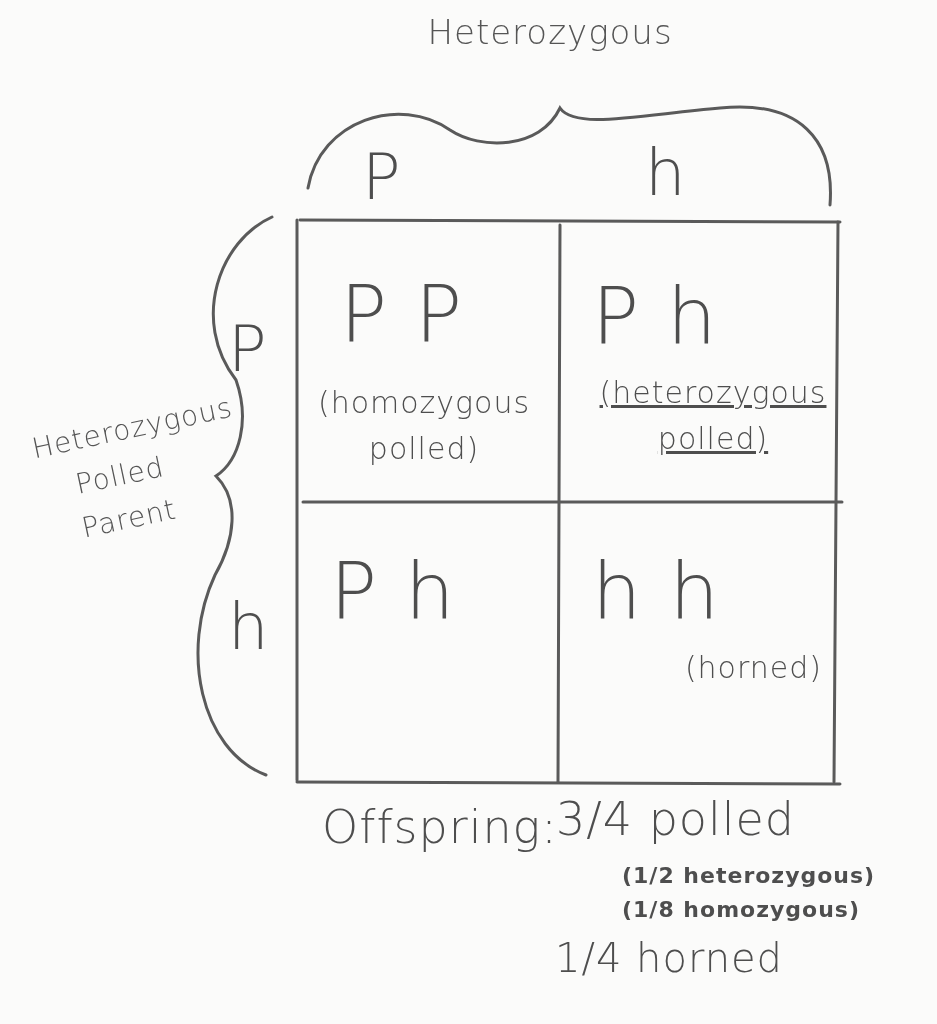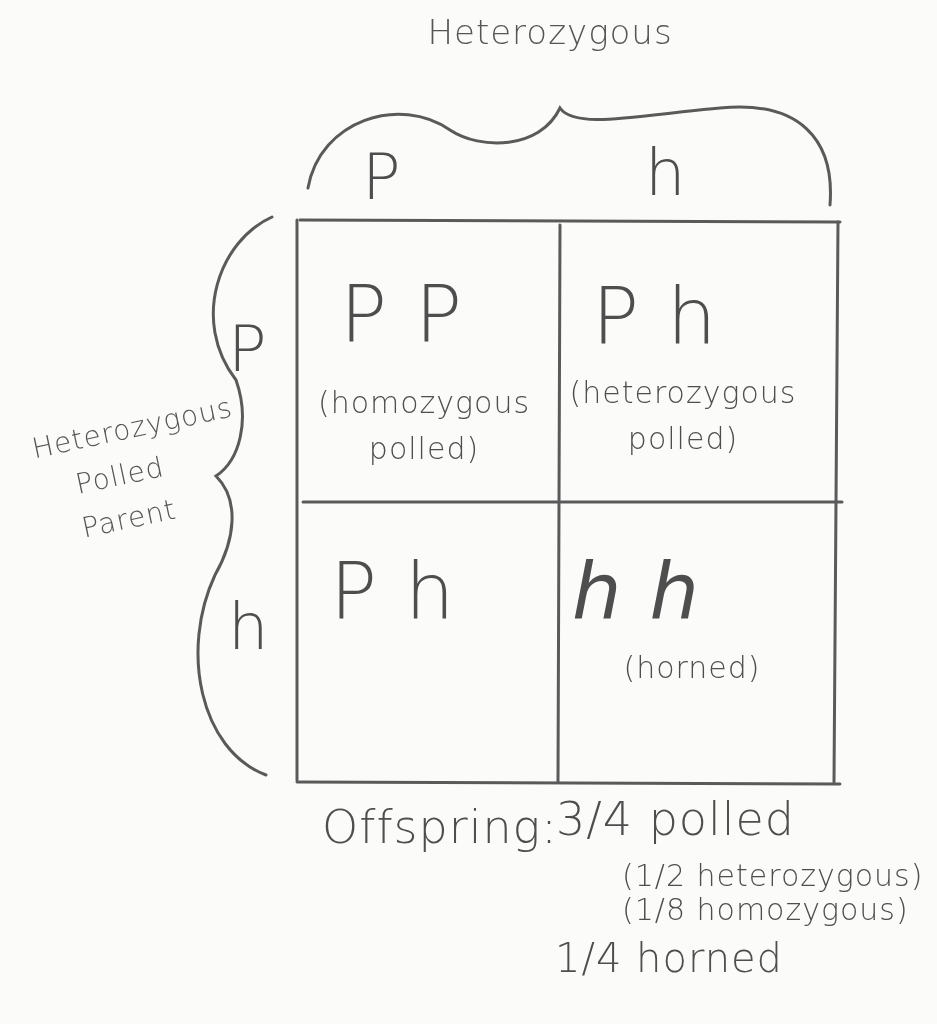--- a/index.html
+++ b/index.html
@@ -8,21 +8,21 @@
     font-family: "DejaVu Sans", sans-serif; color: #4a4a4a;
   }
   svg.lines { position: absolute; left: 0; top: 0; }
   .t { position: absolute; white-space: nowrap; font-weight: 300; color: #4e4e4e; letter-spacing: 1px; }
   .allele { font-size: 64px; }
   .geno { font-size: 78px; letter-spacing: 28px; margin-top: 22px; }
   .note { font-size: 30px; text-align: center; line-height: 46px; }
   .hdr { font-size: 34px; line-height: 44px; text-align: center; color: #555; }
   .side { font-size: 28px; line-height: 44px; text-align: center; color: #555; transform: rotate(-12deg); transform-origin: center; }
   .off { font-size: 46px; }
-  .sub { font-size: 30px; line-height: 36px; }
+  .sub { font-size: 22px; line-height: 36px; font-weight: bold; }
 </style>
 </head>
 <body>
 
 <svg class="lines" width="937" height="1024">
   <g fill="none" stroke="#5a5a5a" stroke-width="3" stroke-linecap="round">
 
     <line x1="300" y1="220" x2="840" y2="222"></line>
     <line x1="297" y1="220" x2="297" y2="780"></line>
     <line x1="838" y1="222" x2="834" y2="782"></line>
@@ -50,27 +50,27 @@
 <div class="t allele" style="left:228px; top:312px;">P</div>
 <div class="t allele" style="left:228px; top:590px;">h</div>
 
 <div class="t geno" style="left:340px; top:248px;">PP</div>
 <div class="t note" style="left:300px; top:380px; width:248px;">
   <div>(homozygous</div>
   <div>polled)</div>
 </div>
 
 <div class="t geno" style="left:592px; top:250px;">Ph</div>
-<div class="t note" style="left:548px; top:370px; width:270px;">
+<div class="t note" style="left:578px; top:370px; width:270px;text-decoration:underline;">
   <div>(heterozygous</div>
   <div>polled)</div>
 </div>
 
 <div class="t geno" style="left:330px; top:525px;">Ph</div>
 
-<div class="t geno" style="left:572px; top:525px;font-style:italic;">hh</div>
-<div class="t note" style="left:562px; top:645px; width:260px;">(horned)</div>
+<div class="t geno" style="left:592px; top:525px;">hh</div>
+<div class="t note" style="left:562px; top:645px; width:260px;text-align:right;">(horned)</div>
 
 <div class="t off" style="left:322px; top:800px;">Offspring:</div>
 <div class="t off" style="left:556px; top:792px;">3/4 polled</div>
 <div class="t sub" style="left:622px; top:858px;">(1/2 heterozygous)</div>
 <div class="t sub" style="left:622px; top:892px;">(1/8 homozygous)</div>
 <div class="t off" style="left:555px; top:935px; font-size:40px;">1/4 horned</div>
 
 </body></html>

